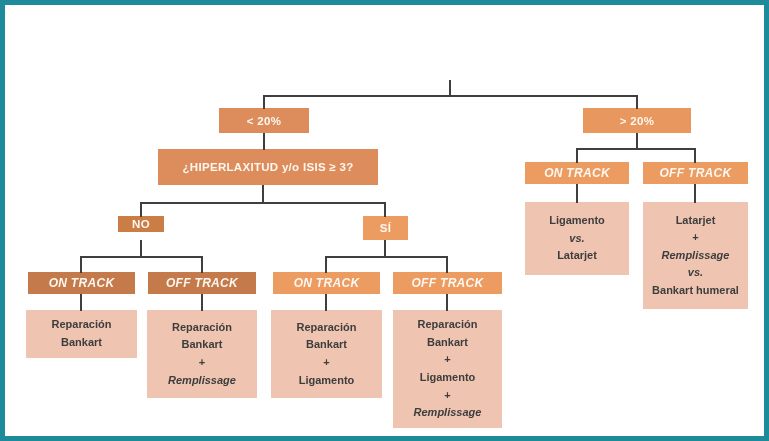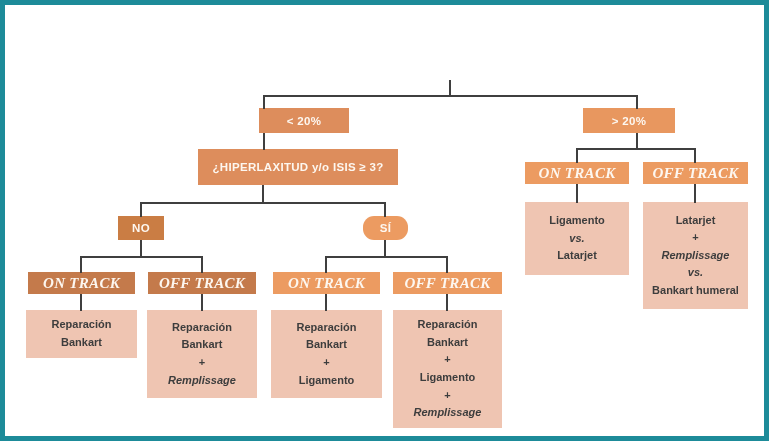--- a/index.html
+++ b/index.html
@@ -20,42 +20,42 @@
     text-align: center;
     box-sizing: border-box;
   }
   .hdr {
     color: #fdf7f0;
     font-weight: 700;
     font-size: 11.5px;
     letter-spacing: 0.3px;
   }
   .root    { background: #bd7e53; }
-  .mid     { background: #dd8d5c; margin-left: 40px; }
+  .mid     { background: #dd8d5c; }
   .light   { background: #ec9b61; }
   .gt      { background: #e8975f; }
   .no      { background: #ca7d44; }
   .darktrk { background: #c47a4b; }
-  .track   { font-style: italic; font-size: 15px; font-family: Liberation Serif, serif; }
+  .track   { font-style: italic; font-size: 12px; }
   .leaf {
     background: #efc5b2;
     color: #3d3d3d;
     font-weight: 700;
     font-size: 11px;
     line-height: 1.6;
   }
   .line { position: absolute; background: #3f3f3f; }
 
   
   #n-root        { left: 286px; top: 30px;  width: 320px; height: 45px; }
   #n-lt20        { left: 214px; top: 103px; width: 90px;  height: 25px; }
-  #n-gt20        { left: 578px; top: 103px; width: 92px; height: 25px; }
-  #n-hyperlax    { left: 153px; top: 144px; width: 200px; height: 36px; }
-  #n-no          { left: 113px; top: 211px; width: 46px;  height: 24px; }
-  #n-si          { left: 358px; top: 211px; width: 45px;  height: 24px; border-radius: 11px; }
+  #n-gt20        { left: 578px; top: 103px; width: 108px; height: 25px; }
+  #n-hyperlax    { left: 153px; top: 144px; width: 220px; height: 36px; }
+  #n-no          { left: 113px; top: 211px; width: 46px;  height: 16px; }
+  #n-si          { left: 358px; top: 211px; width: 45px;  height: 24px; }
   #n-ontrack-no  { left: 23px;  top: 267px; width: 107px; height: 22px; }
   #n-offtrack-no { left: 143px; top: 267px; width: 108px; height: 22px; }
   #n-ontrack-si  { left: 268px; top: 267px; width: 107px; height: 22px; }
   #n-offtrack-si { left: 388px; top: 267px; width: 109px; height: 22px; }
   #n-ontrack-r   { left: 520px; top: 157px; width: 104px; height: 22px; }
   #n-offtrack-r  { left: 638px; top: 157px; width: 105px; height: 22px; }
   #n-leaf1       { left: 21px;  top: 305px; width: 111px; height: 48px; }
   #n-leaf2       { left: 142px; top: 305px; width: 110px; height: 88px; }
   #n-leaf3       { left: 266px; top: 305px; width: 111px; height: 88px; }
   #n-leaf4       { left: 388px; top: 305px; width: 109px; height: 118px; }

